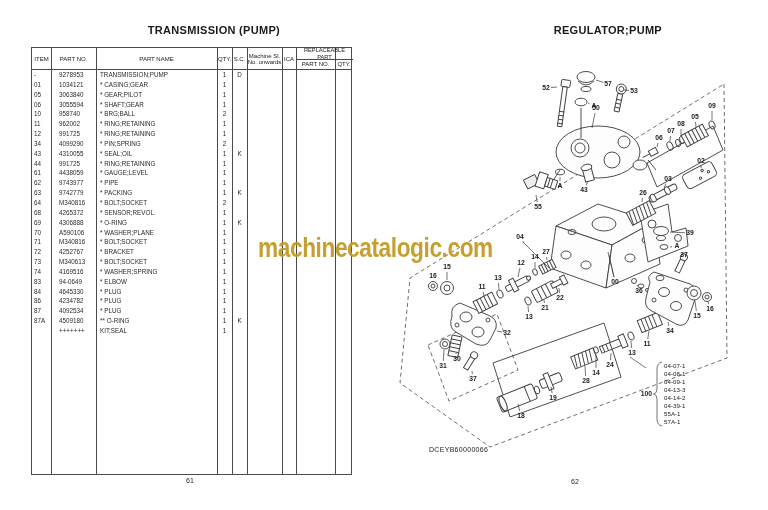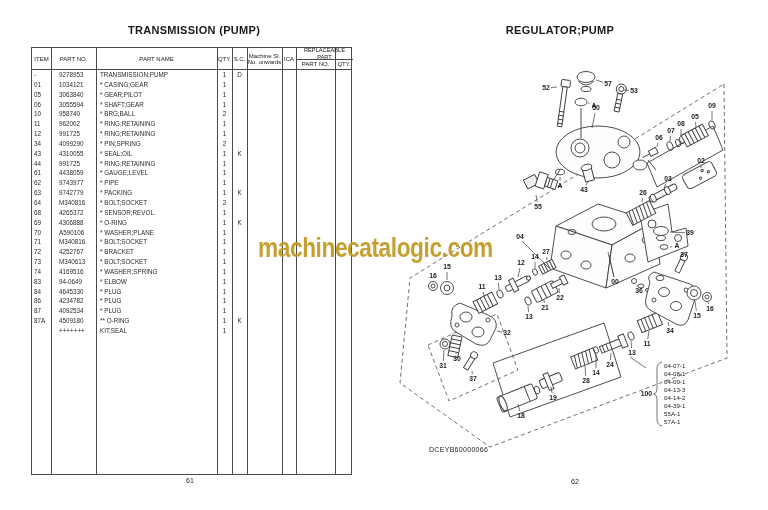--- a/index.html
+++ b/index.html
@@ -1,21 +1,21 @@
 <!DOCTYPE html>
 <html><head>
 <meta charset="utf-8">
 <style>
   html,body{margin:0;padding:0;background:#fff;}
   .screen{position:relative;width:768px;height:510px;background:#fff;overflow:hidden;
           font-family:"Liberation Sans","DejaVu Sans",sans-serif;color:#222;}
   .page-title{position:absolute;top:24px;font-size:11px;font-weight:bold;letter-spacing:.3px;
-              text-align:center;color:#1a1a1a;}
+              text-align:right;color:#1a1a1a;}
   #title-left{left:108px;width:172px;}
-  #title-right{left:474px;width:172px;}
+  #title-right{left:490px;width:172px;}
 
   
   .tbl{position:absolute;left:31px;top:47px;width:321px;height:428px;border:1px solid #4a4a4a;box-sizing:border-box;}
   .vln{position:absolute;top:0;bottom:0;width:0;border-left:1px solid #4a4a4a;}
   .thead{position:absolute;left:0;top:0;width:100%;height:22px;border-bottom:1px solid #4a4a4a;box-sizing:border-box;}
   .hcell{position:absolute;font-size:6px;line-height:6.5px;text-align:center;color:#1a1a1a;
          display:flex;align-items:center;justify-content:center;}
   .hfull{top:0;height:22px;}
   .hhalf-top{top:0;height:11px;}
   .hhalf-bot{top:11px;height:11px;}

